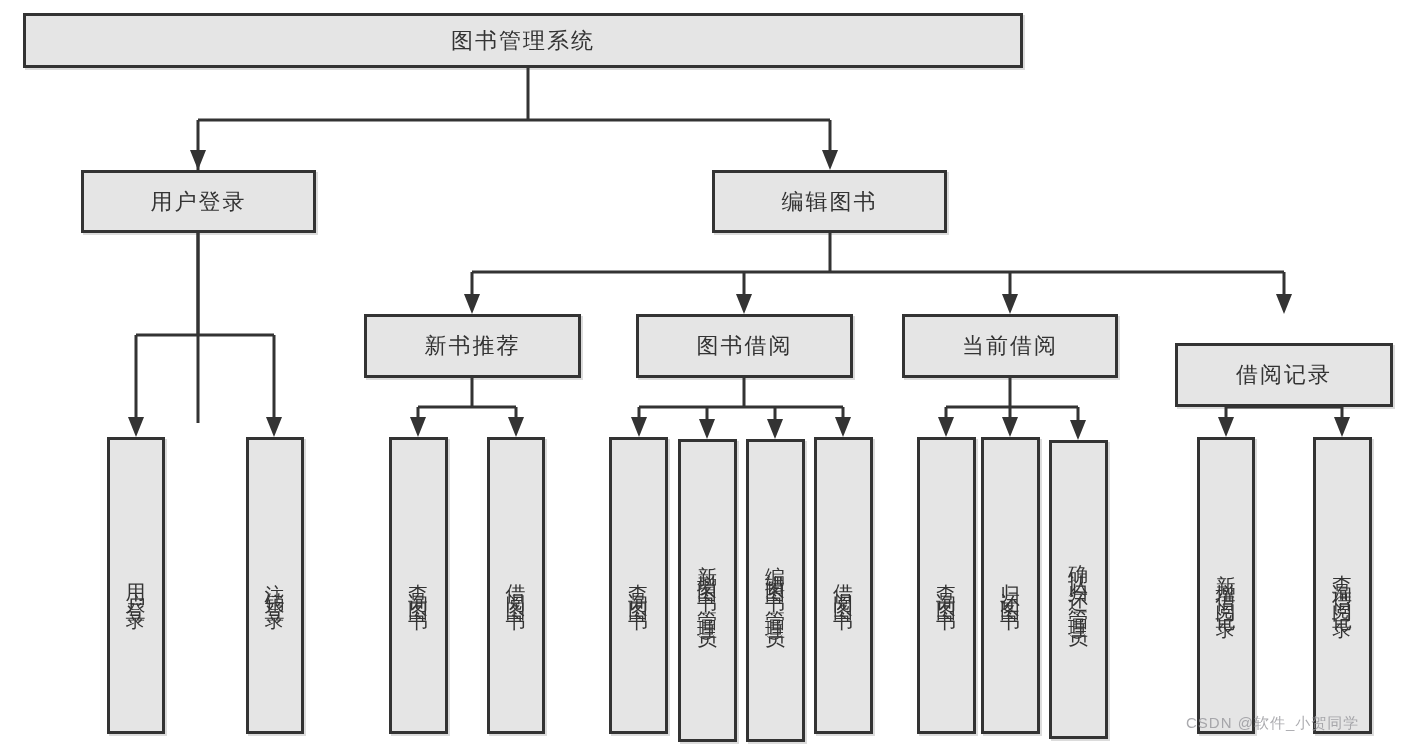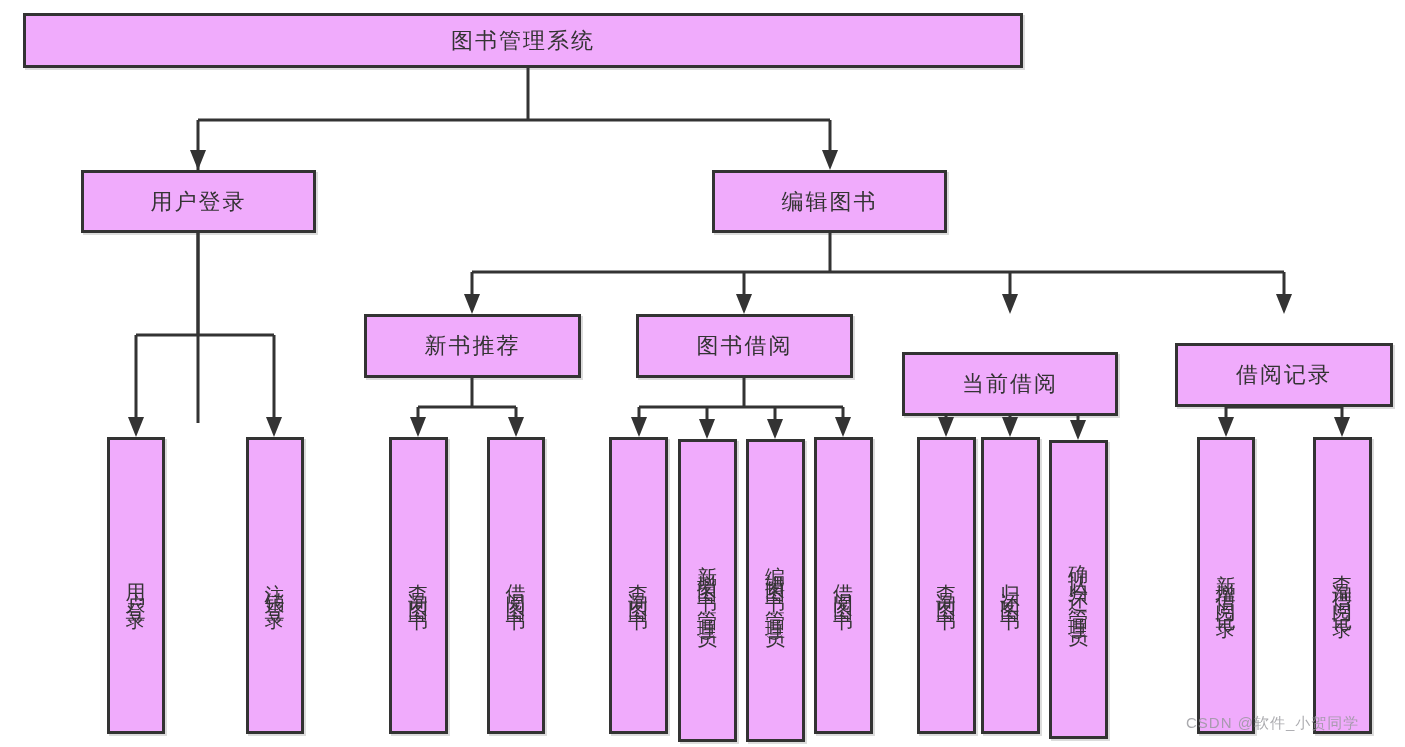--- a/index.html
+++ b/index.html
@@ -18,21 +18,21 @@
   .connectors {
     position: absolute;
     left: 0; top: 0;
     width: 1405px; height: 747px;
     pointer-events: none;
   }
   .box {
     position: absolute;
     box-sizing: border-box;
     border: 3px solid #333333;
-    background: #f0abfc;
+    background: #e5e5e5;
     display: flex;
     align-items: center;
     justify-content: center;
     color: #333333;
     box-shadow: 2px 2px 0 rgba(60,60,60,0.18);
   }
   .hbox span {
     font-size: 22px;
     letter-spacing: 2px;
     white-space: nowrap;
@@ -109,21 +109,21 @@
   <div class="box hbox" style="left:712px; top:170px; width:235px; height:63px;">
     <span>编辑图书</span>
   </div>
 
   <div class="box hbox" style="left:636px; top:314px; width:217px; height:64px;">
     <span>图书借阅</span>
   </div>
   <div class="box hbox" style="left:364px; top:314px; width:217px; height:64px;">
     <span>新书推荐</span>
   </div>
-  <div class="box hbox" style="left:902px; top:314px; width:216px; height:64px;margin-top:38px;">
+  <div class="box hbox" style="left:902px; top:314px; width:216px; height:64px;">
     <span>当前借阅</span>
   </div>
   <div class="box hbox" style="left:1175px; top:314px; width:218px; height:64px;margin-top:29px;">
     <span>借阅记录</span>
   </div>
 
   <div class="box vbox" style="left:107px; top:437px; width:58px; height:297px;">
     <span>用户登录</span>
   </div>
   <div class="box vbox" style="left:246px; top:437px; width:58px; height:297px;">

